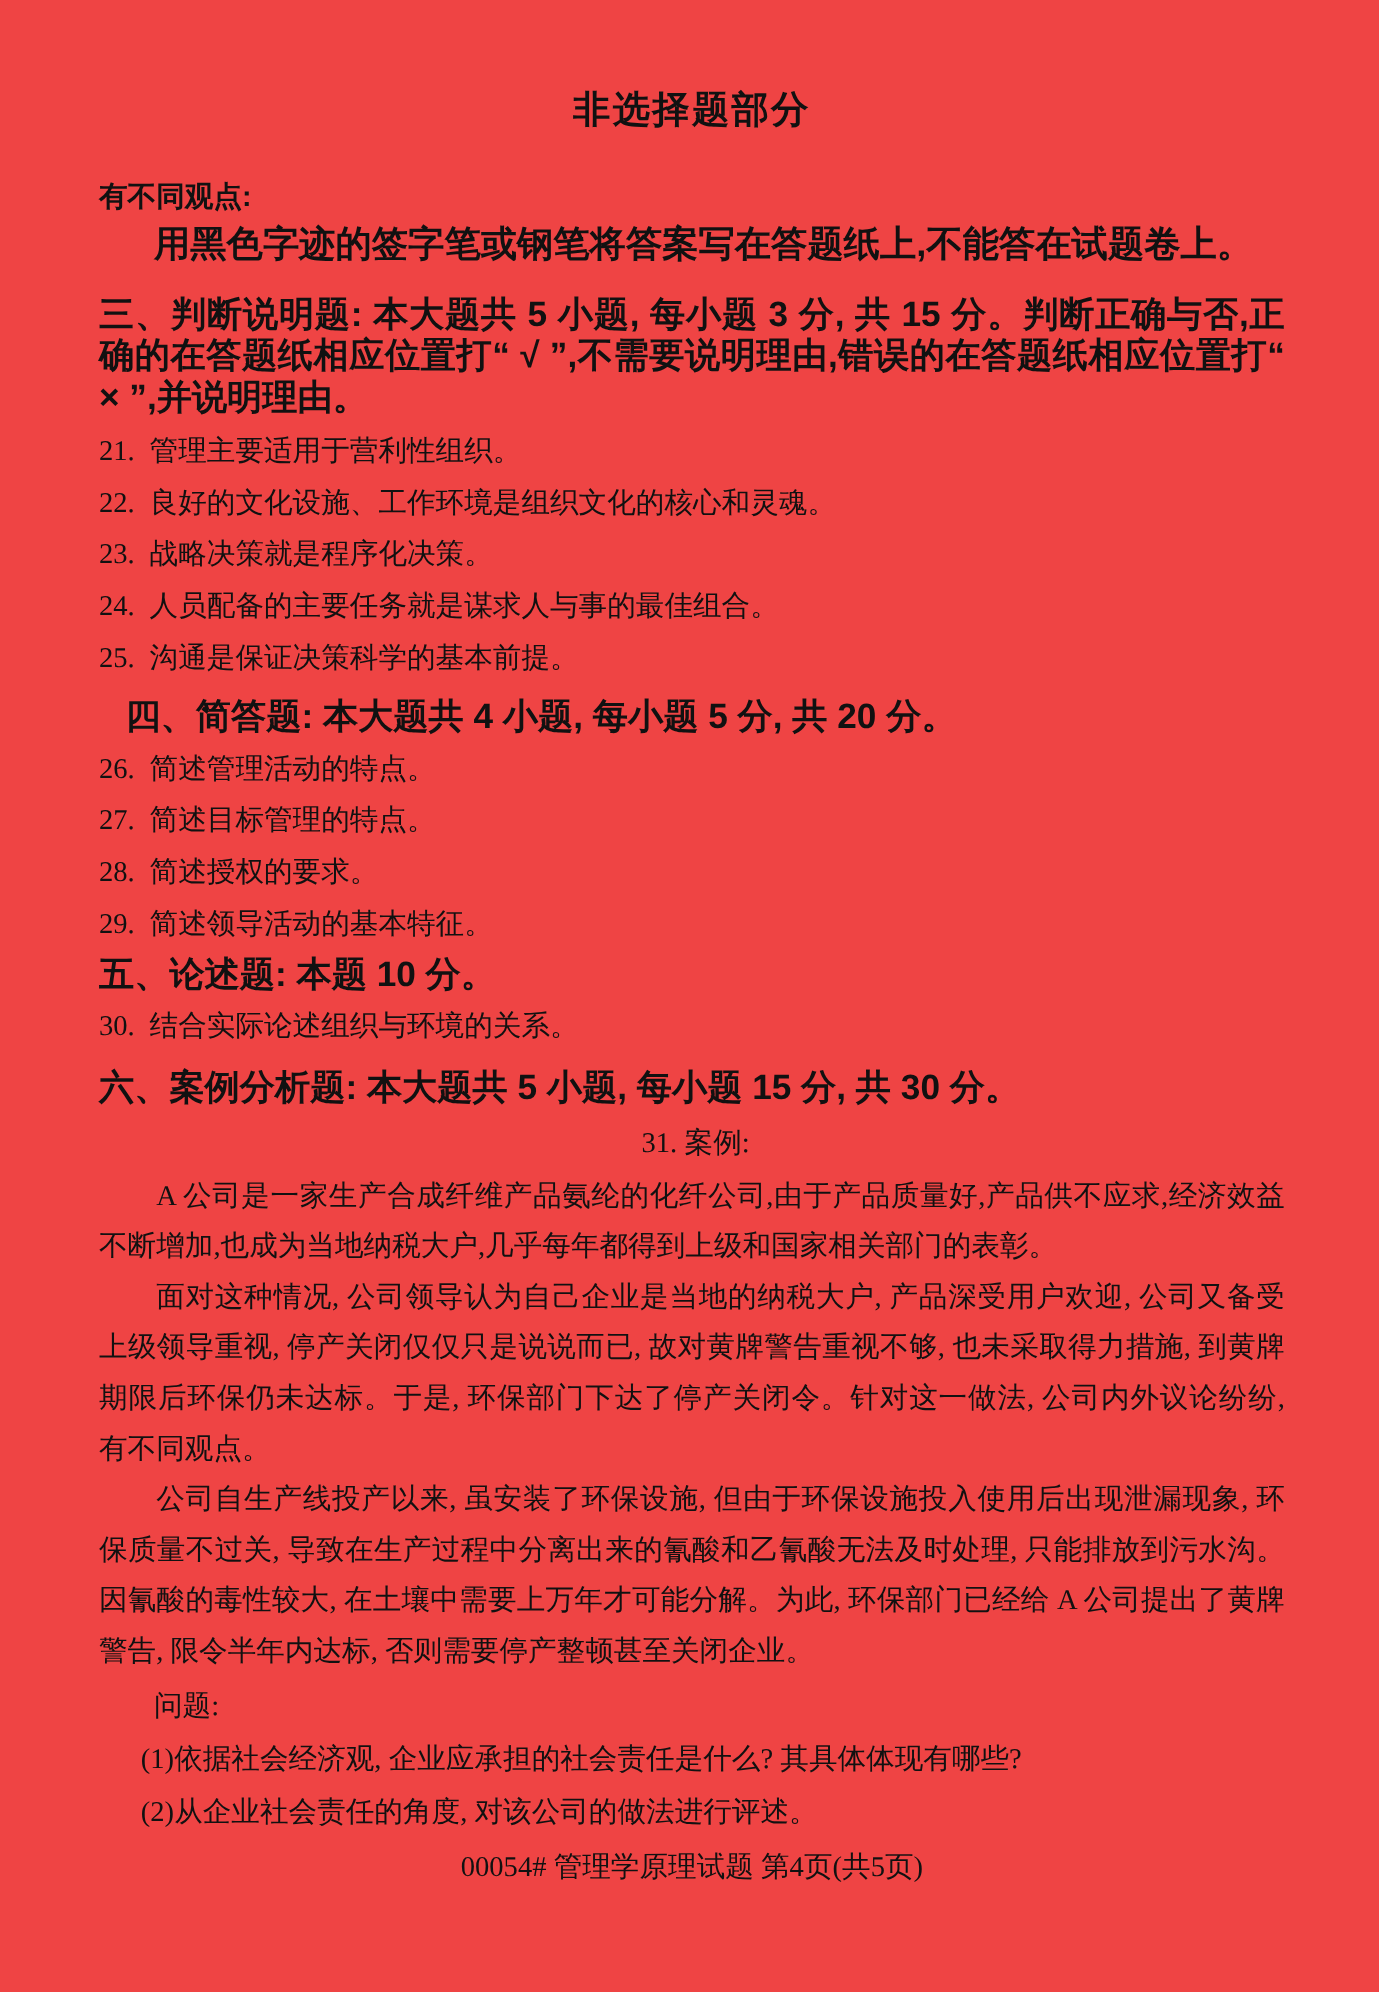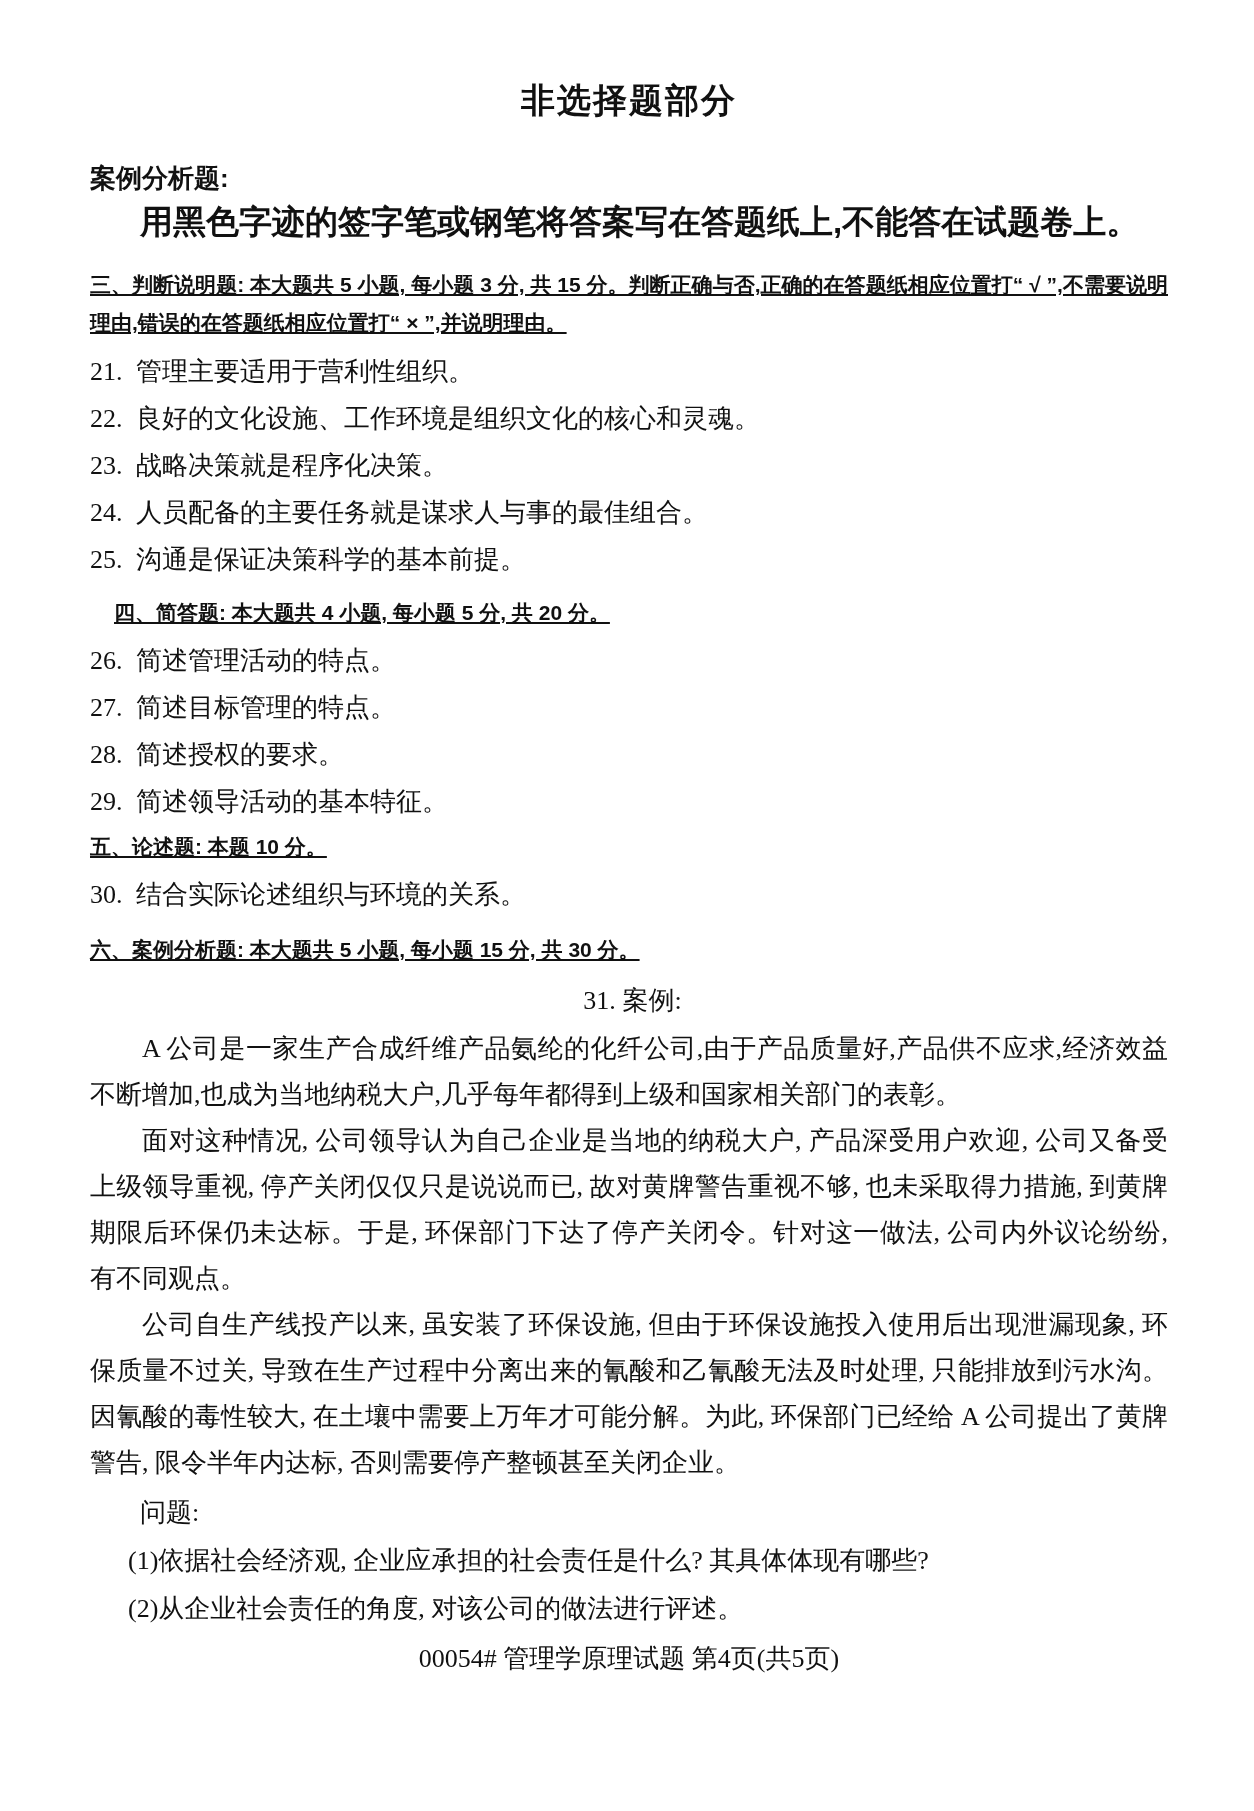--- a/index.html
+++ b/index.html
@@ -1,21 +1,21 @@
 <!DOCTYPE html>
 <html lang="zh"><head>
 <meta charset="utf-8">
 <style>
   html, body { margin: 0; padding: 0; background: #e8e8e8; }
   .page {
     position: relative;
     width: 1254px;
     height: 1811px;
     margin: 0 auto;
-    background: #ffffff;
+    background: #ef4444;
     color: #111;
     box-sizing: border-box;
     padding: 78px 86px 0 90px;
     font-family: "Liberation Serif", "DejaVu Serif", serif;
     overflow: hidden;
   }
   .title {
     text-align: center;
     font-family: "Liberation Sans", "DejaVu Sans", sans-serif;
     font-weight: bold;
@@ -34,24 +34,23 @@
     margin-top: 12px;
     padding-left: 50px;
     font-family: "Liberation Sans", "DejaVu Sans", sans-serif;
     font-weight: 600;
     font-size: 33px;
     line-height: 32px;
   }
   .sec-heading {
     font-family: "Liberation Sans", "DejaVu Sans", sans-serif;
     font-weight: bold;
-    font-size: 21px;
+    font-size: 32px;
     line-height: 38px;
     text-align: justify;
-    text-decoration: underline;
   }
   .sec-heading.one-line { line-height: 36px; }
   .h-judge { margin-top: 28px; }
   .h-short { margin-top: 18px; margin-left: 24px; }
   .h-essay { margin-top: 10px; }
   .h-case  { margin-top: 20px; }
   .q {
     margin-top: 13px;
     font-size: 26px;
     line-height: 34px;
@@ -87,21 +86,21 @@
     line-height: 34px;
   }
 </style>
 </head>
 <body>
 
 <div class="page">
 
   <div class="title">非选择题部分</div>
 
-  <div class="notice-heading">案例分析题:</div>
+  <div class="notice-heading">有不同观点:</div>
   <div class="notice-body">用黑色字迹的签字笔或钢笔将答案写在答题纸上,不能答在试题卷上。</div>
 
   <div class="sec-heading h-judge">三、判断说明题: 本大题共 5 小题, 每小题 3 分, 共 15 分。判断正确与否,正确的在答题纸相应位置打“ √ ”,不需要说明理由,错误的在答题纸相应位置打“ × ”,并说明理由。</div>
 
   <div class="q">
     <span class="num">21.</span><span>管理主要适用于营利性组织。</span>
   </div>
   <div class="q">
     <span class="num">22.</span><span>良好的文化设施、工作环境是组织文化的核心和灵魂。</span>
   </div>

